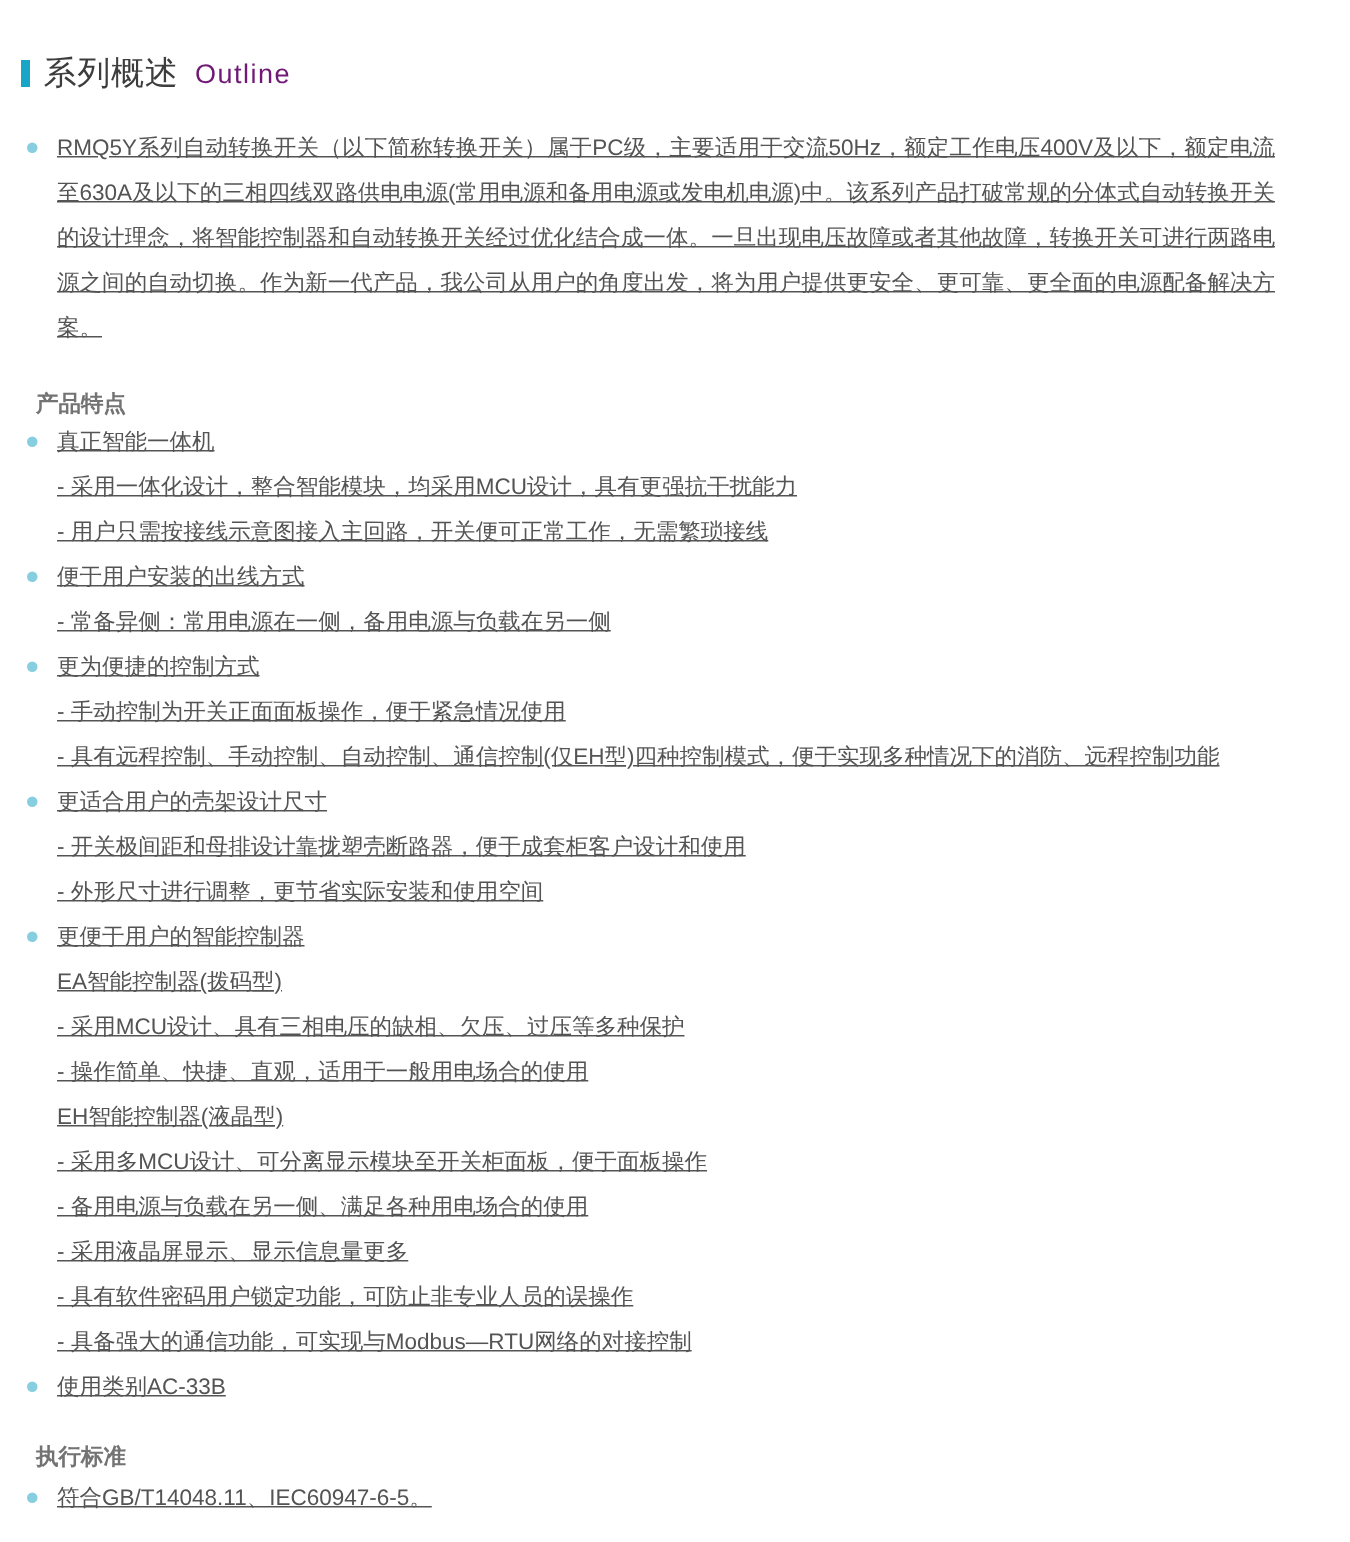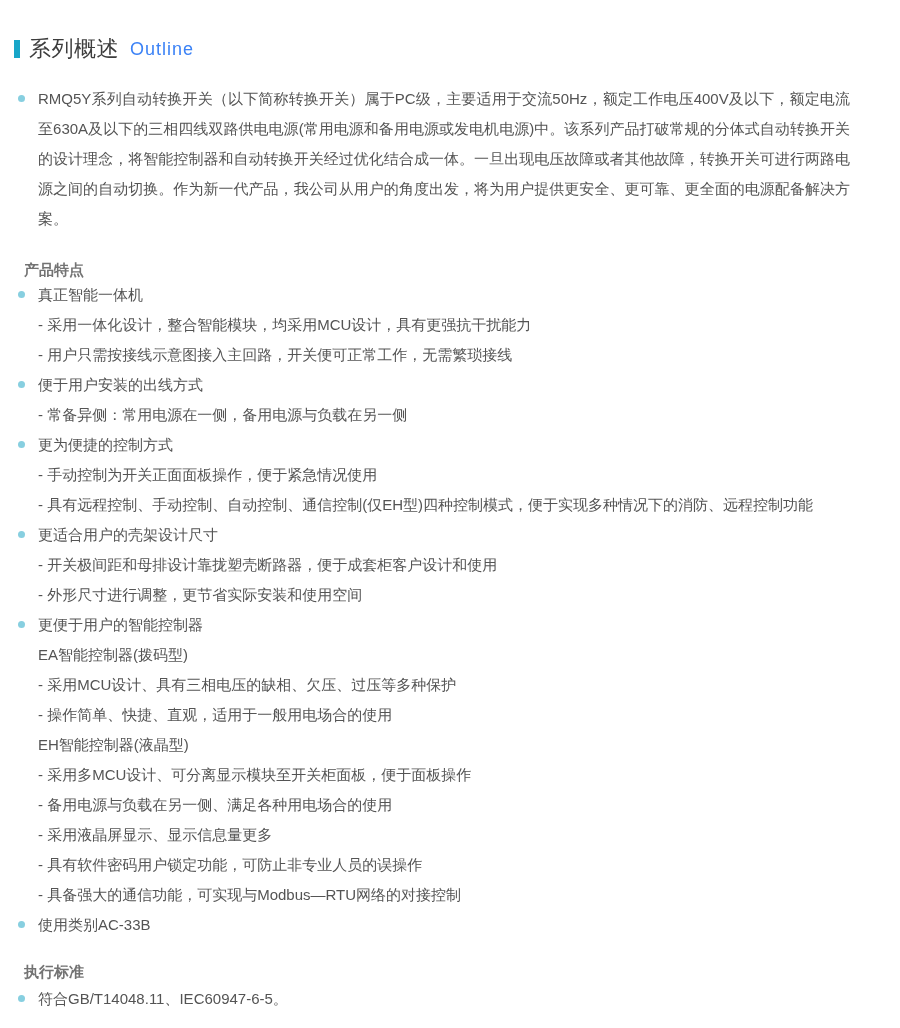--- a/index.html
+++ b/index.html
@@ -34,31 +34,32 @@
     background: #18a6c8;
     margin-right: 9px;
   }
   .title-zh {
     font-size: 22px;
     color: #3d3d3d;
     letter-spacing: 0.5px;
   }
   .title-en {
     font-size: 18px;
-    color: #3b82f6;
+    color: #701a75;
     margin-left: 11px;
     letter-spacing: 1px;
     text-align: center;
   }
   
   .li {
     position: relative;
     padding-left: 24px;
     font-size: 15px;
     line-height: 30px;
+    text-decoration: underline;
   }
   .li .dot {
     position: absolute;
     left: 4px;
     top: 11px;
     width: 7px;
     height: 7px;
     border-radius: 50%;
     background: #87cfe0;
   }

